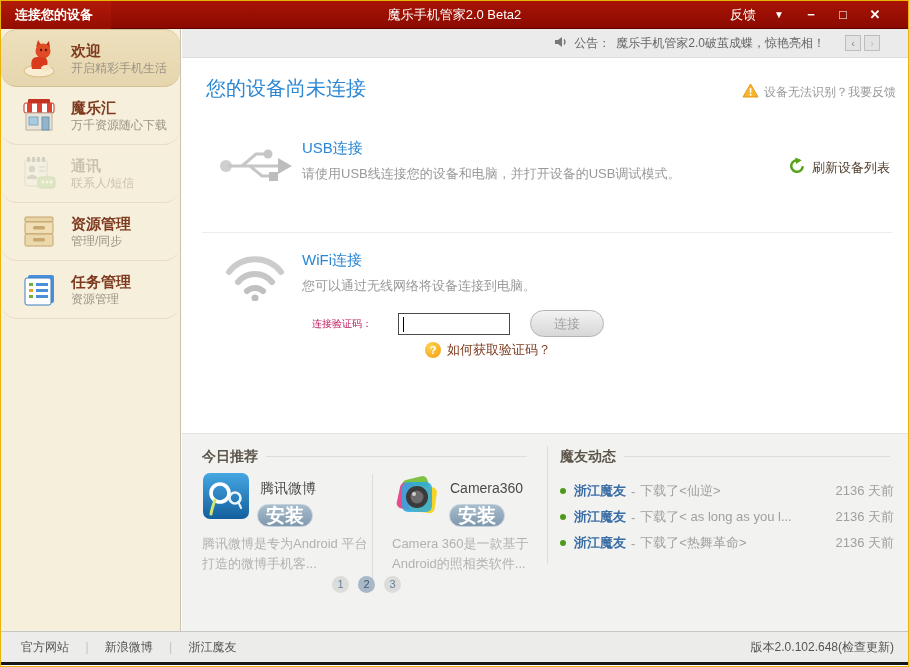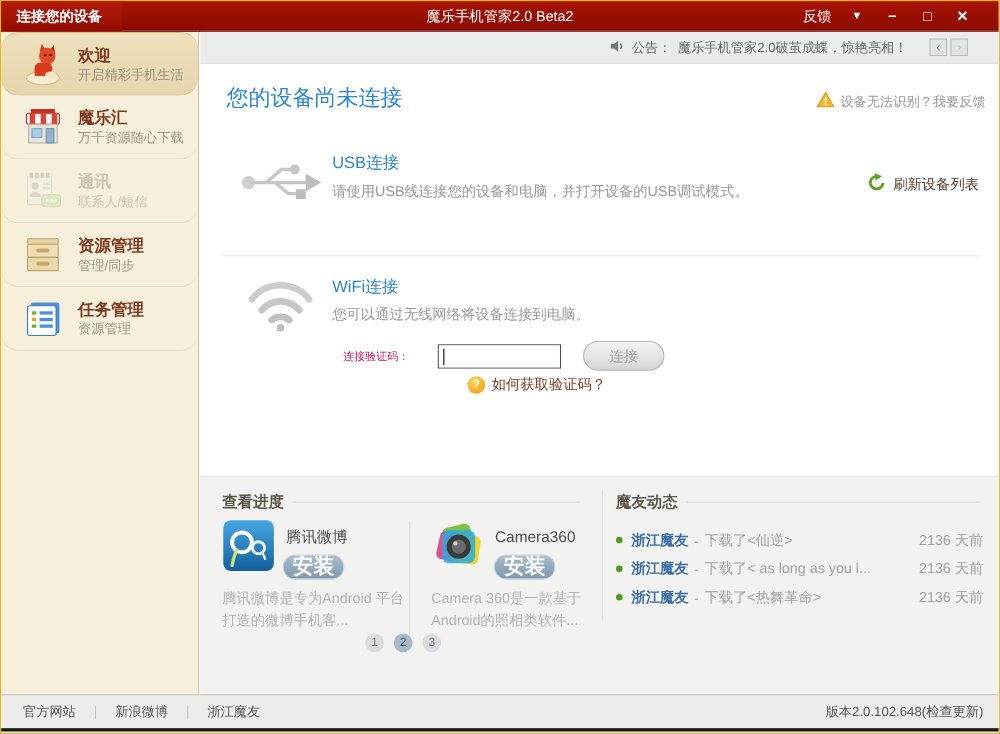--- a/index.html
+++ b/index.html
@@ -307,21 +307,21 @@
       <button class="connect-btn">连接</button>
     </div>
 
     <div class="help-row">
       <span class="q-icon">?</span>
       <span>如何获取验证码？</span>
     </div>
 
     <div class="bottom">
 
-      <div class="sec-title" style="left:20px; top:14px;">查看进度</div>
+      <div class="sec-title" style="left:20px; top:14px;">今日推荐</div>
       <div class="sec-rule" style="left:84px; top:22px; width:261px;"></div>
 
       <span class="app-icon" style="left:20px; top:38px;">
         <svg width="48" height="48" viewBox="0 0 48 48">
           <defs>
               <linearGradient id="tw" x1="0" y1="0" x2="0" y2="1">
             <stop offset="0" stop-color="#45a7e2"></stop>
                 <stop offset="1" stop-color="#145f9e"></stop>
               </linearGradient>
             </defs>

